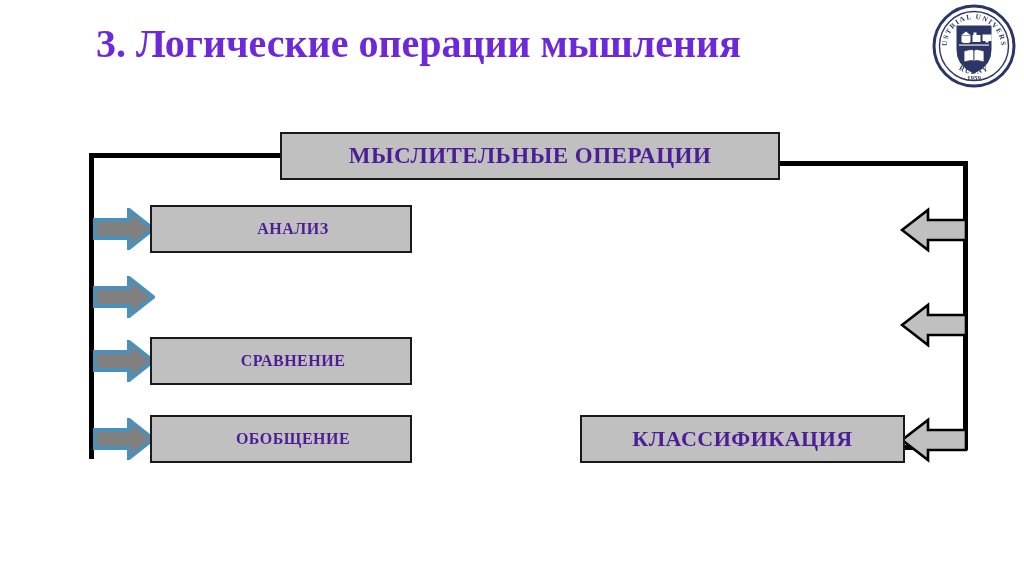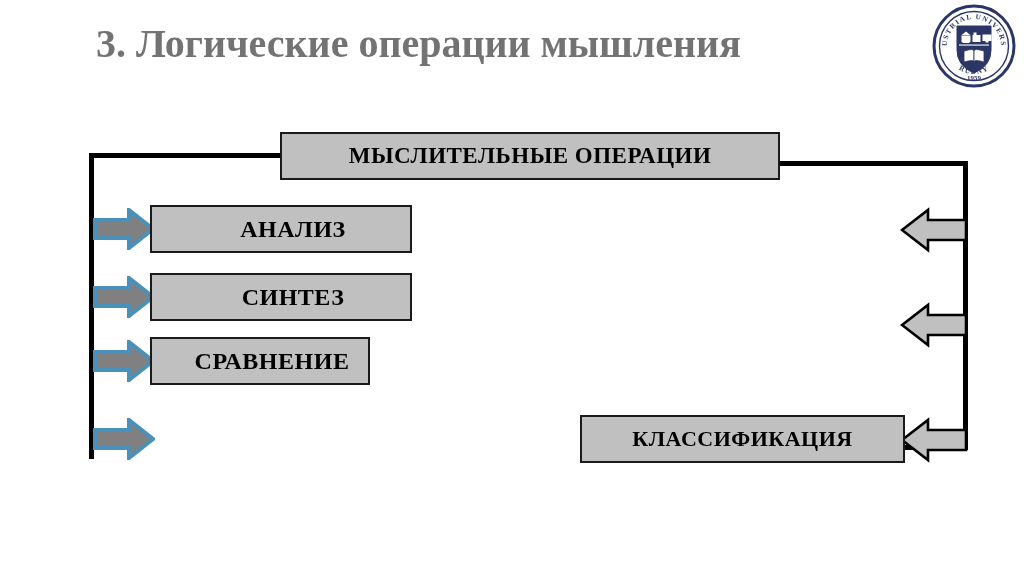--- a/index.html
+++ b/index.html
@@ -28,21 +28,21 @@
   #title {
     position: absolute;
     left: 96px;
     top: 14px;
     width: 860px;
     height: 62px;
     font-family: "Liberation Serif", "DejaVu Serif", serif;
     font-weight: bold;
     font-size: 40px;
     line-height: 60px;
-    color: #737373;
+    color: #6d28d9;
     white-space: nowrap;
     letter-spacing: 0px;
   }
 
   
   #logo {
     position: absolute;
     left: 932px;
     top: 4px;
     width: 84px;
@@ -66,30 +66,30 @@
   .op-box {
     position: absolute;
     background: #c0c0c0;
     border: 2px solid #1a1a1a;
     box-sizing: border-box;
     display: flex;
     align-items: center;
     justify-content: center;
     font-family: "Liberation Serif", "DejaVu Serif", serif;
     font-weight: bold;
-    color: #000000;
+    color: #4c1d95;
     white-space: nowrap;
   }
 
   .header-box {
     font-size: 23px;
     letter-spacing: 0.5px;
   }
 
-  .left-box  { font-size: 24px; letter-spacing: 0.5px; padding-left: 24px; }
+  .left-box  { font-size: 16px; letter-spacing: 0.5px; padding-left: 24px; }
   .right-box { font-size: 22px; letter-spacing: 0.5px; }
 
   
   .arrow {
     position: absolute;
   }
   .arrow svg { display: block; }
 </style>
 </head>
 <body>
@@ -160,37 +160,37 @@
     </div>
     <div class="op-box left-box" style="left:150px; top:205px; width:262px; height:48px;">
       <span>АНАЛИЗ</span>
     </div>
 
     <div class="arrow" style="left:93px; top:276px;">
       <svg width="62" height="42" viewBox="0 0 62 42">
         <polygon points="2,12 36,12 36,2 60,21 36,40 36,30 2,30" fill="#808080" stroke="#4a90b8" stroke-width="4" stroke-linejoin="miter"></polygon>
       </svg>
     </div>
-    <div class="op-box left-box" style="left:150px; top:273px; width:262px; height:48px;">
-      <span>СИНТЕЗ</span>
-    </div>
 
     <div class="arrow" style="left:93px; top:340px;">
       <svg width="62" height="42" viewBox="0 0 62 42">
         <polygon points="2,12 36,12 36,2 60,21 36,40 36,30 2,30" fill="#808080" stroke="#4a90b8" stroke-width="4" stroke-linejoin="miter"></polygon>
       </svg>
     </div>
-    <div class="op-box left-box" style="left:150px; top:337px; width:220px; height:48px;">
+    <div class="op-box left-box" style="left:150px; top:337px; width:262px; height:48px;">
       <span>СРАВНЕНИЕ</span>
     </div>
 
     <div class="arrow" style="left:93px; top:418px;">
       <svg width="62" height="42" viewBox="0 0 62 42">
         <polygon points="2,12 36,12 36,2 60,21 36,40 36,30 2,30" fill="#808080" stroke="#4a90b8" stroke-width="4" stroke-linejoin="miter"></polygon>
       </svg>
+    </div>
+    <div class="op-box left-box" style="left:150px; top:415px; width:262px; height:48px;">
+      <span>ОБОБЩЕНИЕ</span>
     </div>
 
     <div class="arrow" style="left:900px; top:207px;">
       <svg width="68" height="46" viewBox="0 0 68 46">
         <polygon points="2,23 28,3 28,13 66,13 66,33 28,33 28,43" fill="#c0c0c0" stroke="#000000" stroke-width="2.6" stroke-linejoin="miter"></polygon>
       </svg>
     </div>
 
     <div class="arrow" style="left:900px; top:302px;">
       <svg width="68" height="46" viewBox="0 0 68 46">

